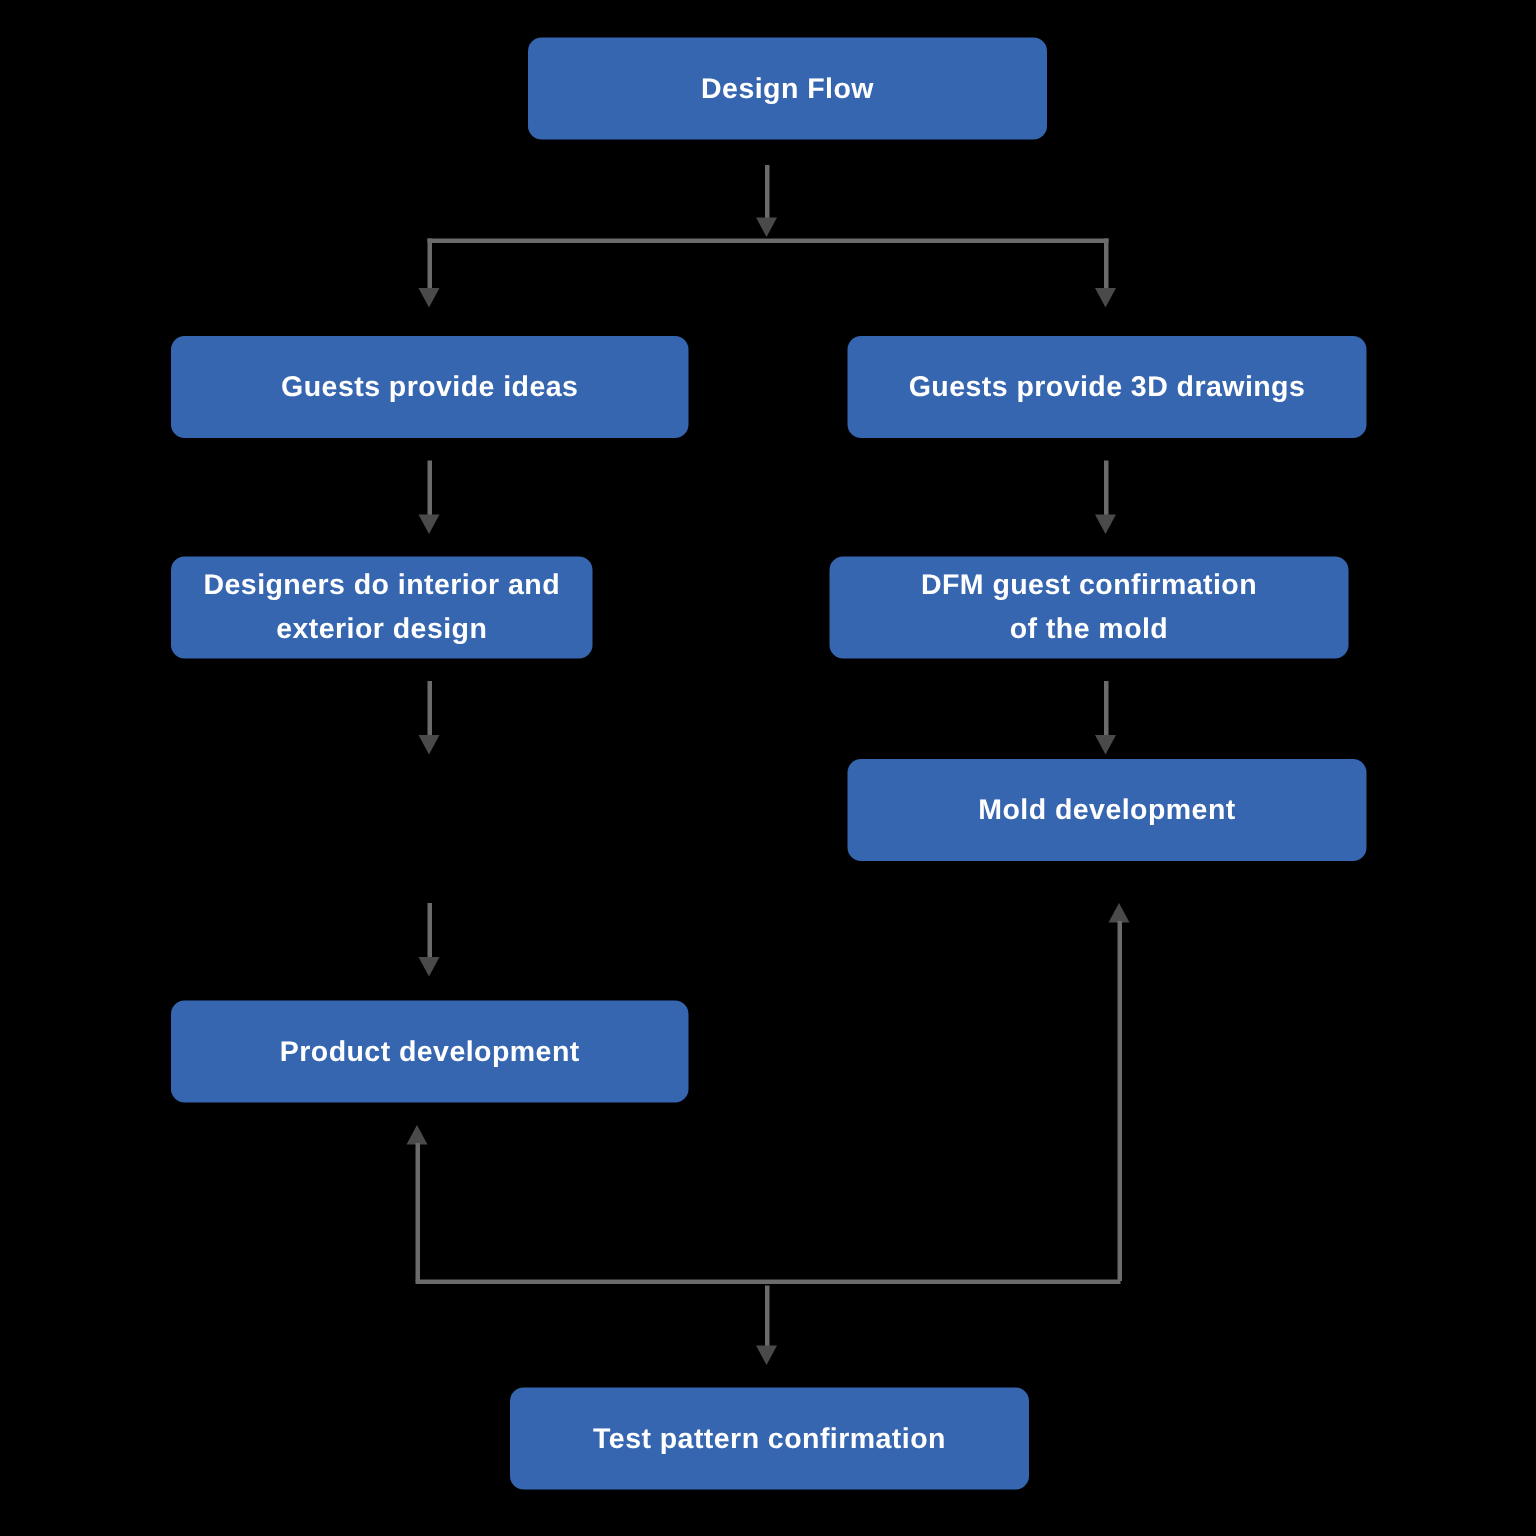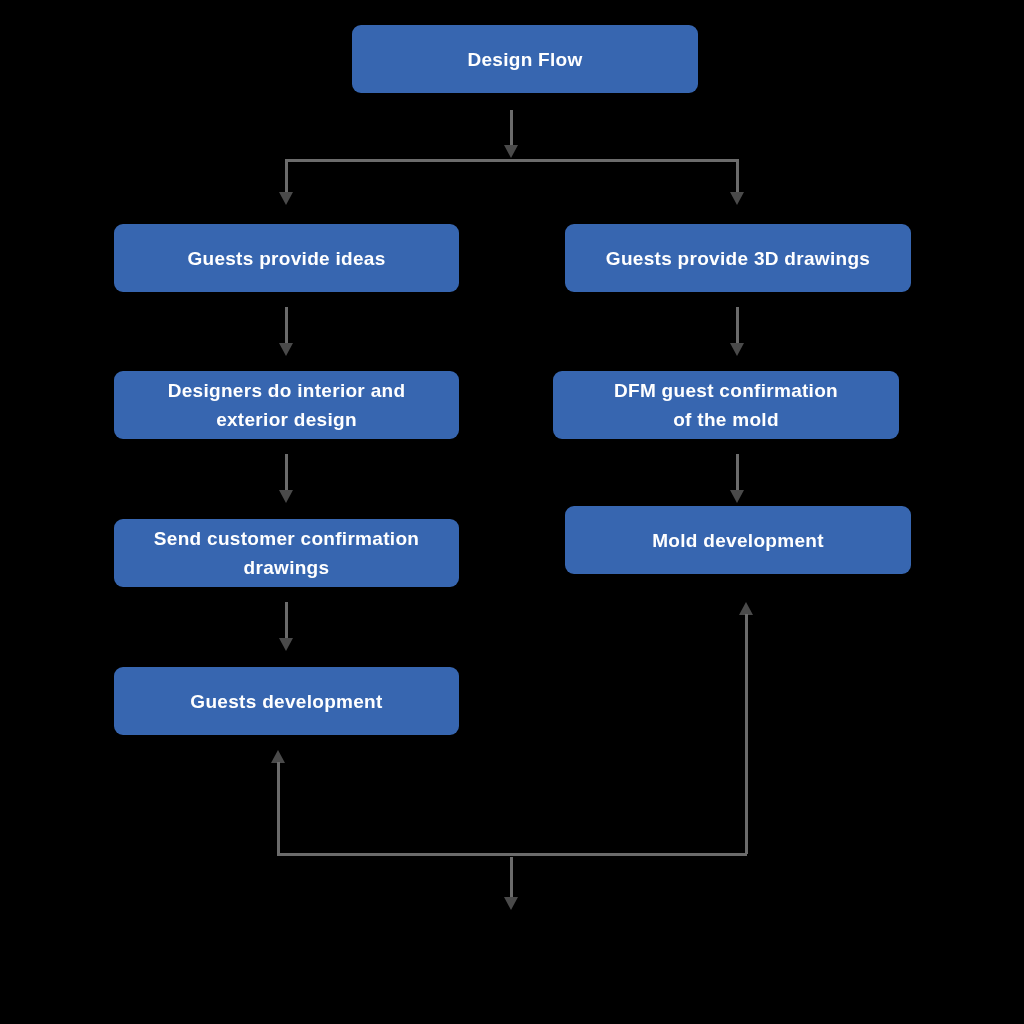--- a/index.html
+++ b/index.html
@@ -49,43 +49,42 @@
     border-left: 7px solid transparent;
     border-right: 7px solid transparent;
   }
   .arrow.down { border-top: 13px solid var(--arrowhead); }
   .arrow.up   { border-bottom: 13px solid var(--arrowhead); }
 
   
   #n-design-flow   { left: 340px; top: 25px;  width: 346px; height: 68px; margin-left: 12px; }
   #n-guests-ideas  { left: 114px; top: 224px; width: 345px; height: 68px; }
   #n-guests-3d     { left: 565px; top: 224px; width: 346px; height: 68px; }
-  #n-designers     { left: 114px; top: 371px; width: 345px; height: 68px; }
+  #n-designers     { left: 114px; top: 371px; width: 281px; height: 68px; }
   #n-dfm           { left: 553px; top: 371px; width: 346px; height: 68px; }
   #n-send-drawings { left: 114px; top: 519px; width: 345px; height: 68px; }
   #n-mold-dev      { left: 565px; top: 506px; width: 346px; height: 68px; }
   #n-product-dev   { left: 114px; top: 667px; width: 345px; height: 68px; }
   #n-test-pattern  { left: 340px; top: 925px; width: 346px; height: 68px; }
 </style>
 </head>
 <body>
 
 <div class="canvas">
 
   <div class="node" id="n-design-flow">Design Flow</div>
   <div class="node" id="n-guests-ideas">Guests provide ideas</div>
   <div class="node" id="n-guests-3d">Guests provide 3D drawings</div>
   <div class="node" id="n-designers">Designers do interior and
 exterior design</div>
   <div class="node" id="n-dfm">DFM guest confirmation
 of the mold</div>
-  <div class="node" id="n-send-drawings">Send customer confirmation
-drawings</div>
   <div class="node" id="n-mold-dev">Mold development</div>
-  <div class="node" id="n-product-dev">Guests development</div>
+  <div class="node" id="n-product-dev">Product development</div>
+  <div class="node" id="n-test-pattern">Test pattern confirmation</div>
 
   <div class="line vline" style="left:510px; top:110px; height:36px;"></div>
   <div class="arrow down" style="left:504px; top:145px;"></div>
 
   <div class="line hline" style="left:285px; top:159px; width:454px;"></div>
   <div class="line vline" style="left:285px; top:159px; height:34px;"></div>
   <div class="arrow down" style="left:279px; top:192px;"></div>
   <div class="line vline" style="left:736px; top:159px; height:34px;"></div>
   <div class="arrow down" style="left:730px; top:192px;"></div>
 

